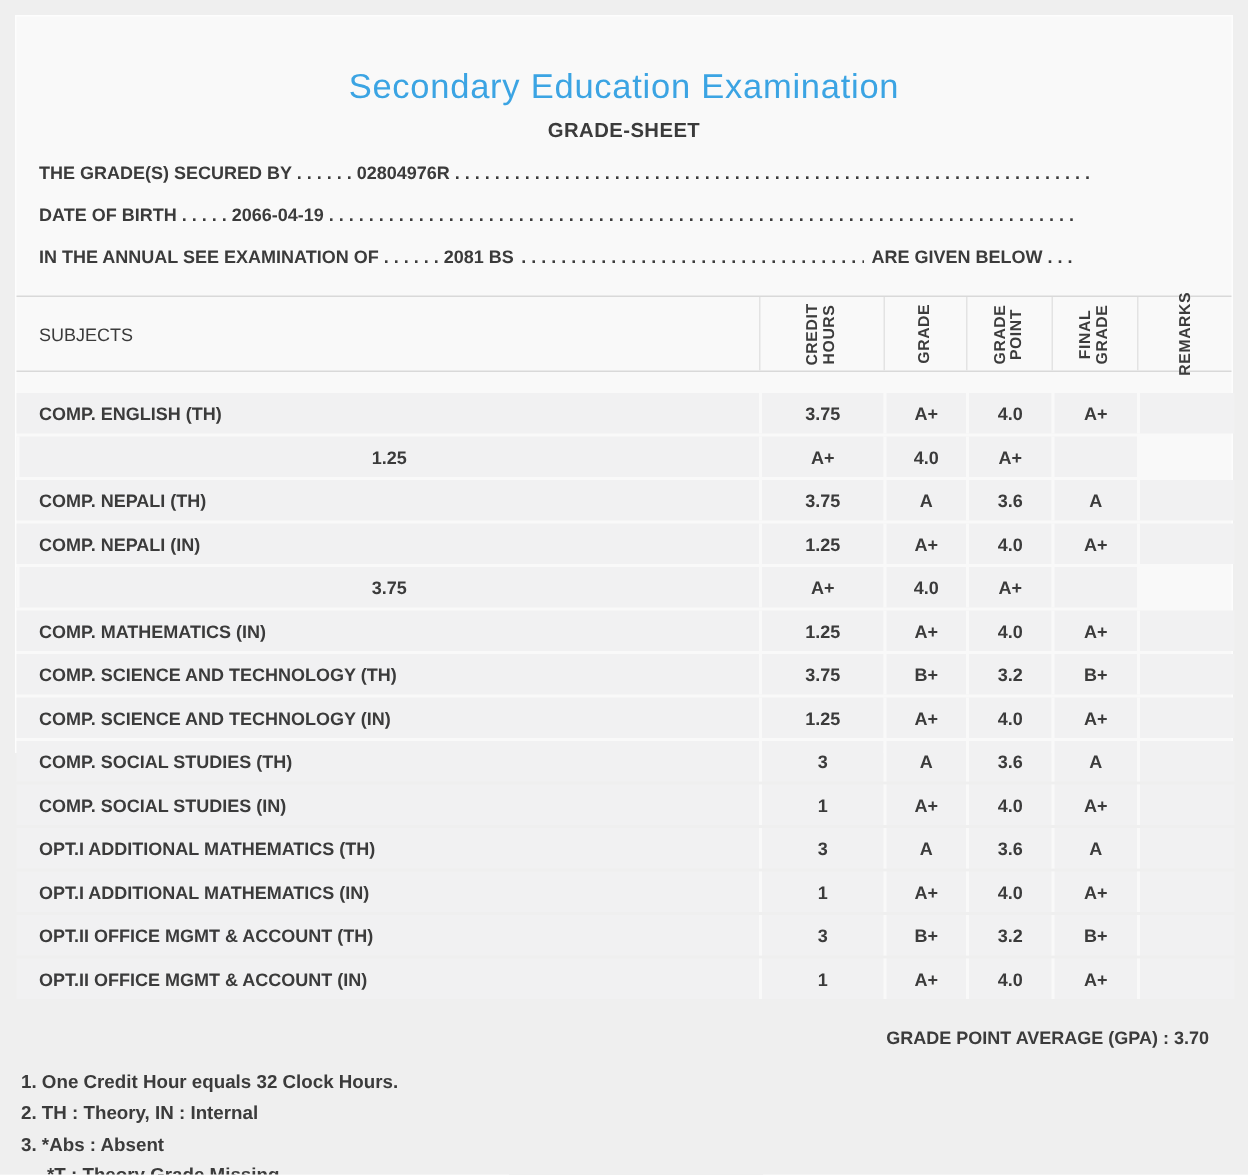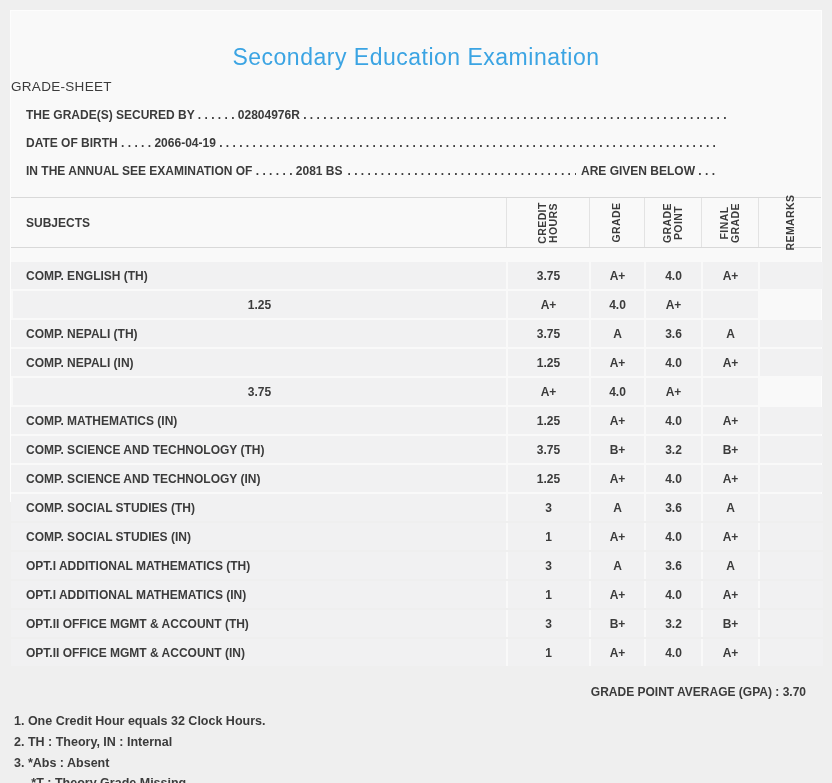--- a/index.html
+++ b/index.html
@@ -18,22 +18,22 @@
   }
   .title {
     margin-top:33px;
     text-align:center;
     font-size:23px; font-weight:400; letter-spacing:.5px;
     color:#3ba4e3;
     line-height:27px;
   }
   .subtitle {
     margin-top:8px;
-    text-align:left;
-    font-size:13.5px; font-weight:normal; letter-spacing:.3px;
+    text-align:center;
+    font-size:13.5px; font-weight:bold; letter-spacing:.3px;
     line-height:16px;
   }
   .info-block { margin-top:6px; margin-left:15px; }
   .info-line {
     height:28px; line-height:28px;
     font-size:12px; font-weight:bold;
     white-space:nowrap; overflow:hidden;
   }
   .info-line.w1 { width:702px; }
   .info-line.w2 { width:694px; }
@@ -51,21 +51,21 @@
     height:51px;
     border-top:1px solid #d9d9d9;
     border-bottom:1px solid #d9d9d9;
   }
   .th {
     display:flex; align-items:center; justify-content:center;
     overflow:visible;
   }
   .th.subject {
     justify-content:flex-start; padding-left:15px;
-    font-size:12px; font-weight:bold;
+    font-size:12px; font-weight:normal;
   }
   .th.val { border-left:1px solid #e3e3e3; }
   .vlab {
     transform:rotate(-90deg);
     font-size:10.5px; font-weight:bold; letter-spacing:.4px;
     line-height:11px; text-align:center; white-space:nowrap;
   }
   .rows-wrap { margin-top:0; }
   .trow { height:27px; margin-top:2px; }
   .trow:first-child { margin-top:14px; }

